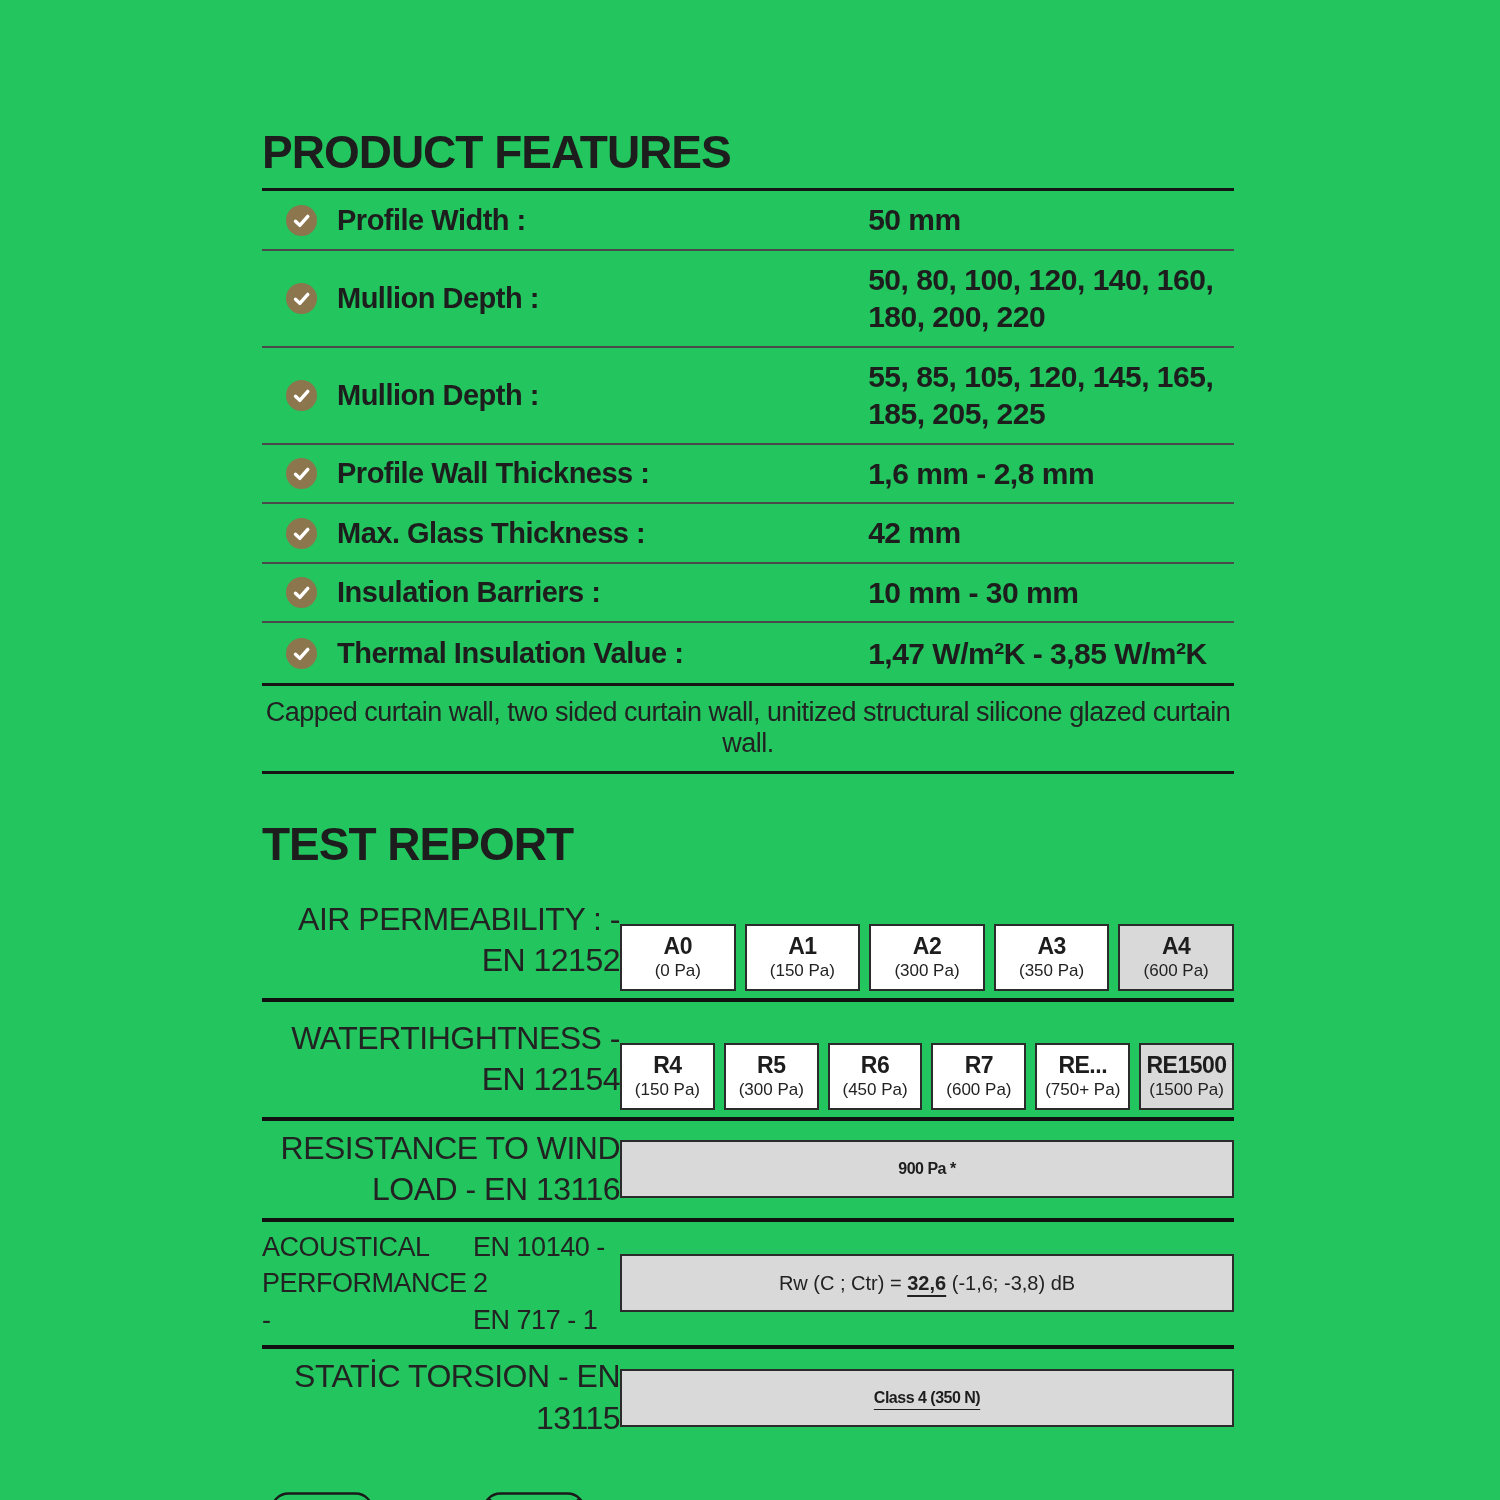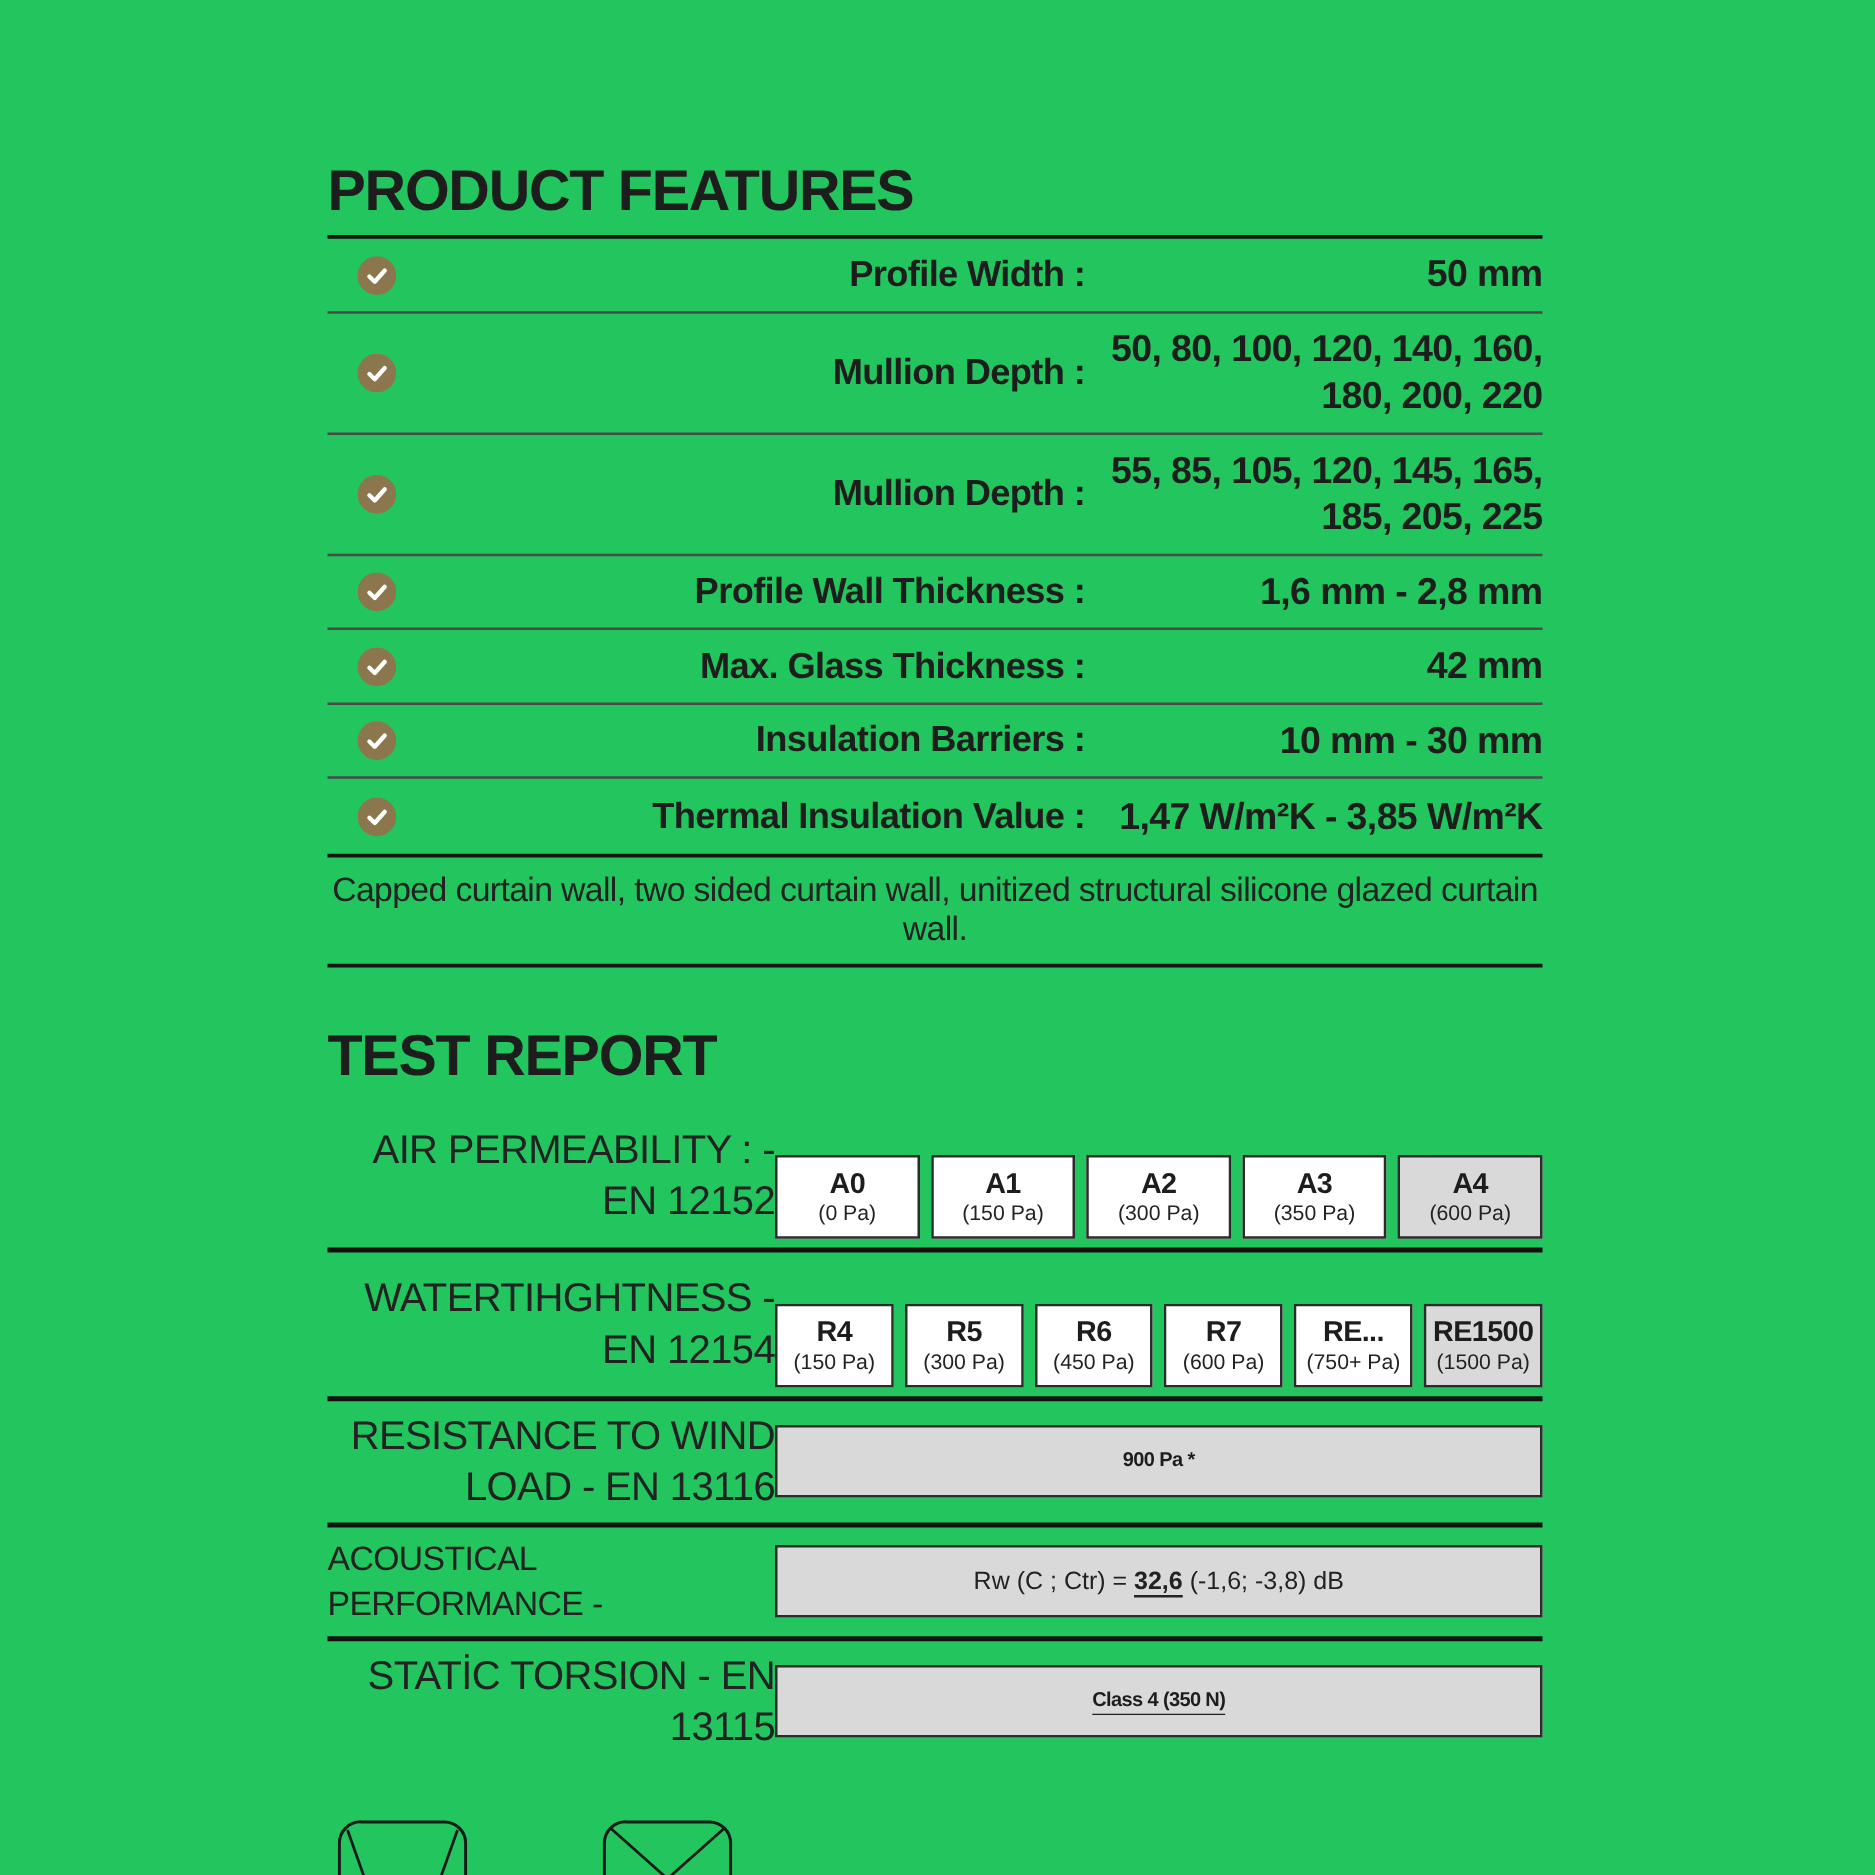--- a/index.html
+++ b/index.html
@@ -14,21 +14,20 @@
     line-height:1.05;
   }
   .pf-title { padding-bottom:12px; border-bottom:3px solid #151515; }
 
   
   .pf-table { width:100%; }
   .pf-row {
     display:flex; align-items:center;
     border-bottom:2px solid #4a4a4a;
     padding:10px 0;
-    text-align:right;
   }
   .pf-row.last { border-bottom:3px solid #151515; }
   .check {
     flex:0 0 31px; width:31px; height:31px; margin-left:24px; margin-right:20px;
     display:inline-block;
   }
   .pf-label { font-size:29px; font-weight:700; letter-spacing:-0.5px; width:540px; }
   .pf-value { font-size:30px; font-weight:700; letter-spacing:-0.5px; width:372px; line-height:1.25; }
   .pf-footer {
     text-align:center; font-size:27px; font-weight:400; letter-spacing:-0.5px;
@@ -234,20 +233,24 @@
           <span class="big">900 Pa *</span>
         </div>
       </div>
 
       <div class="tr-row">
         <div class="acoustic-label">
           <div class="names">
             <div>ACOUSTICAL</div>
             <div>PERFORMANCE -</div>
           </div>
+          <div class="stds">
+            <div>EN 10140 - 2</div>
+            <div>EN 717 - 1</div>
+          </div>
         </div>
         <div class="wide-cell">
           <span class="acoustic-text"><span>Rw (C ; Ctr) = </span><span class="strong">32,6</span><span> (-1,6; -3,8) dB</span></span>
         </div>
       </div>
 
       <div class="tr-row last">
         <div class="tr-label">STATİC TORSION  - EN 13115</div>
         <div class="wide-cell">
           <span class="big underlined">Class 4 (350 N)</span>

